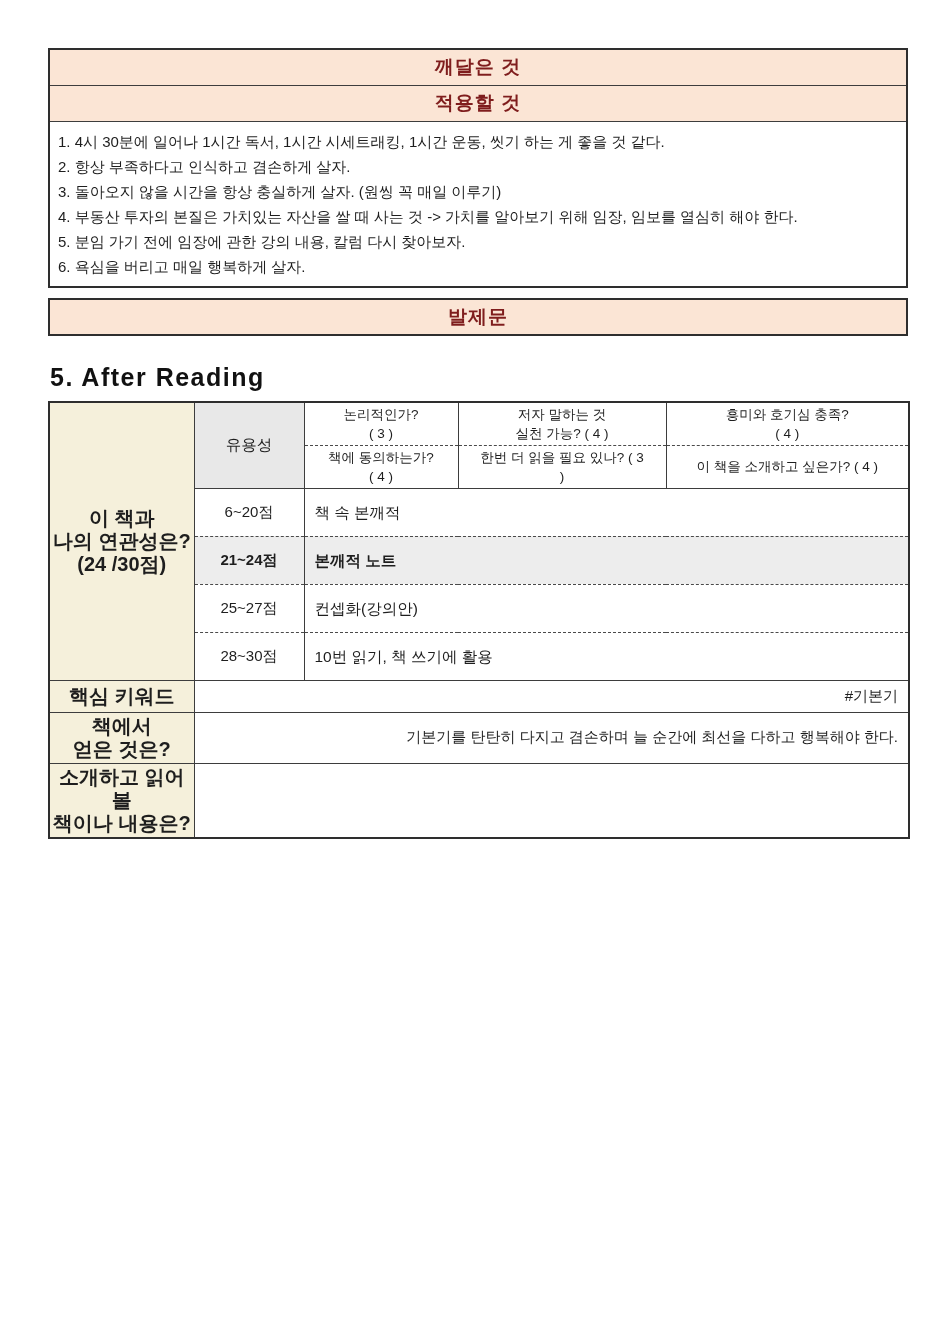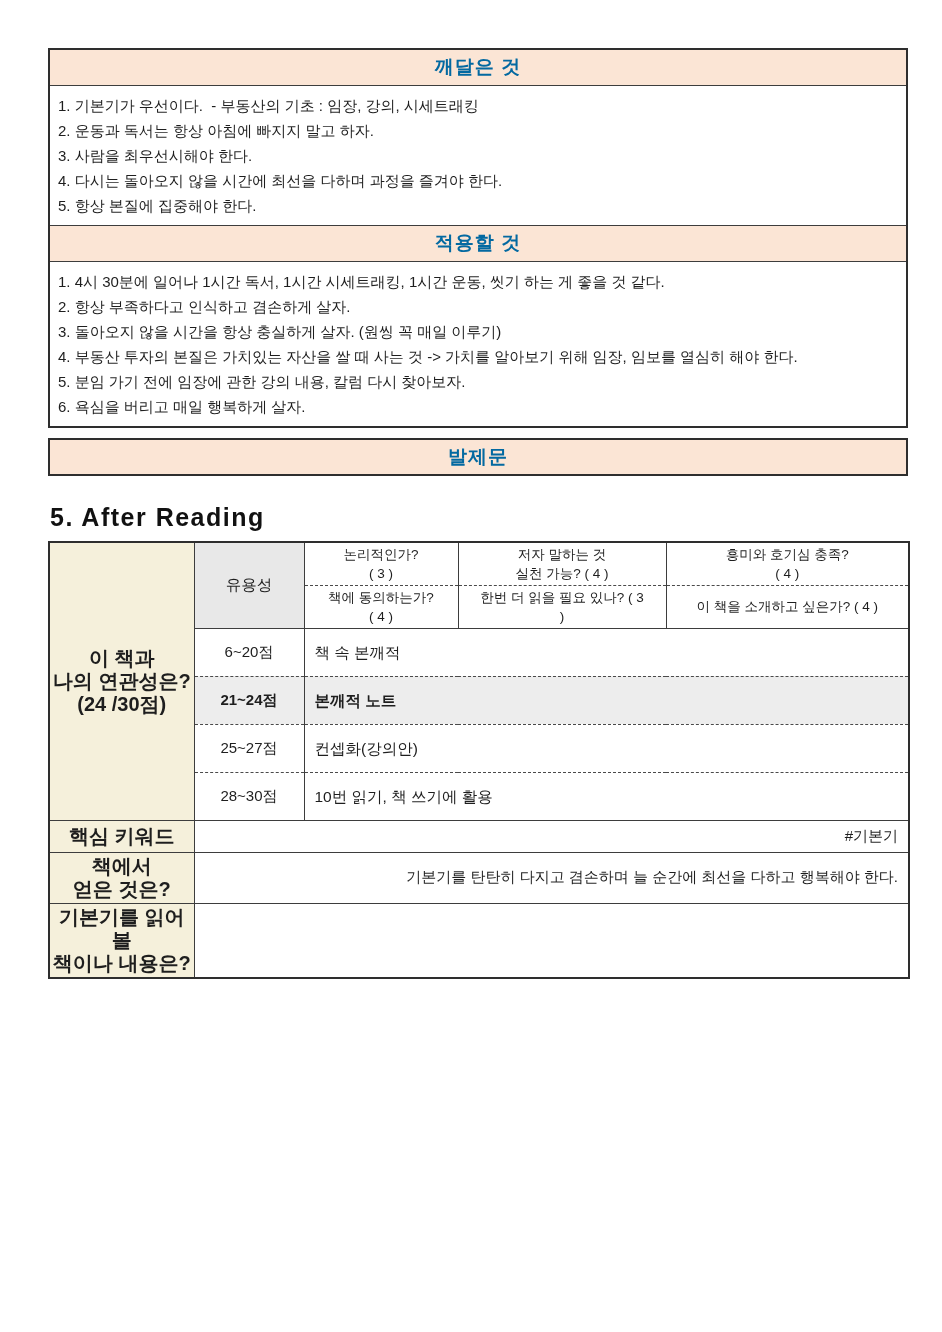--- a/index.html
+++ b/index.html
@@ -13,21 +13,21 @@
   }
   .content { position: absolute; left: 48px; top: 48px; width: 860px; }
 
   table { border-collapse: collapse; width: 860px; table-layout: fixed; }
   .note-table, .ar-table { border: 2px solid #2e2e2e; }
   .note-table td, .ar-table td { border: 1px solid #3d3d3d; vertical-align: middle; }
 
   .hdr {
     background: #fbe5d5;
     font-weight: bold; font-size: 19px; text-align: center;
-    height: 36px; padding: 4px; letter-spacing: 1px; color: #0369a1;
+    height: 36px; padding: 4px; letter-spacing: 1px; color: #7f1d1d;
   }
   .body-cell { padding: 7px 8px; background: #ffffff; }
   .item { font-size: 15px; line-height: 25px; white-space: pre-wrap; word-break: keep-all; }
   .para { font-size: 15.5px; line-height: 27.5px; white-space: pre-wrap; word-break: keep-all; }
 
   .gap { height: 10px; }
 
   .ar-heading {
     margin: 27px 0 9px 2px;
     font-size: 25px; font-weight: 800; letter-spacing: 1.5px; color: #111111;
@@ -70,29 +70,20 @@
 </style>
 </head>
 <body>
 
 <div class="content">
 
   <table class="note-table">
     <tbody>
         <tr>
       <td class="hdr">깨달은 것</td>
-    </tr>
-    <tr>
-      <td class="body-cell">
-        <div class="item">1. 기본기가 우선이다.  - 부동산의 기초 : 임장, 강의, 시세트래킹</div>
-        <div class="item">2. 운동과 독서는 항상 아침에 빠지지 말고 하자.</div>
-        <div class="item">3. 사람을 최우선시해야 한다.</div>
-        <div class="item">4. 다시는 돌아오지 않을 시간에 최선을 다하며 과정을 즐겨야 한다.</div>
-        <div class="item">5. 항상 본질에 집중해야 한다.</div>
-      </td>
     </tr>
     <tr>
       <td class="hdr">적용할 것</td>
     </tr>
     <tr>
       <td class="body-cell">
         <div class="item">1. 4시 30분에 일어나 1시간 독서, 1시간 시세트래킹, 1시간 운동, 씻기 하는 게 좋을 것 같다.</div>
         <div class="item">2. 항상 부족하다고 인식하고 겸손하게 살자.</div>
         <div class="item">3. 돌아오지 않을 시간을 항상 충실하게 살자. (원씽 꼭 매일 이루기)</div>
         <div class="item">4. 부동산 투자의 본질은 가치있는 자산을 쌀 때 사는 것 -&gt; 가치를 알아보기 위해 임장, 임보를 열심히 해야 한다.</div>
@@ -161,20 +152,20 @@
     <tr class="rkw">
       <td class="lbl">핵심 키워드</td>
       <td class="center-val" colspan="4">#기본기</td>
     </tr>
     <tr class="rgn">
       <td class="lbl">책에서
 얻은 것은?</td>
       <td class="center-val" colspan="4">기본기를 탄탄히 다지고 겸손하며 늘 순간에 최선을 다하고 행복해야 한다.</td>
     </tr>
     <tr class="rrl">
-      <td class="lbl">기본기를 읽어볼
+      <td class="lbl">소개하고 읽어볼
 책이나 내용은?</td>
       <td class="center-val" colspan="4"></td>
     </tr>
   </tbody>
     </table>
 
 </div>
 
 </body></html>

